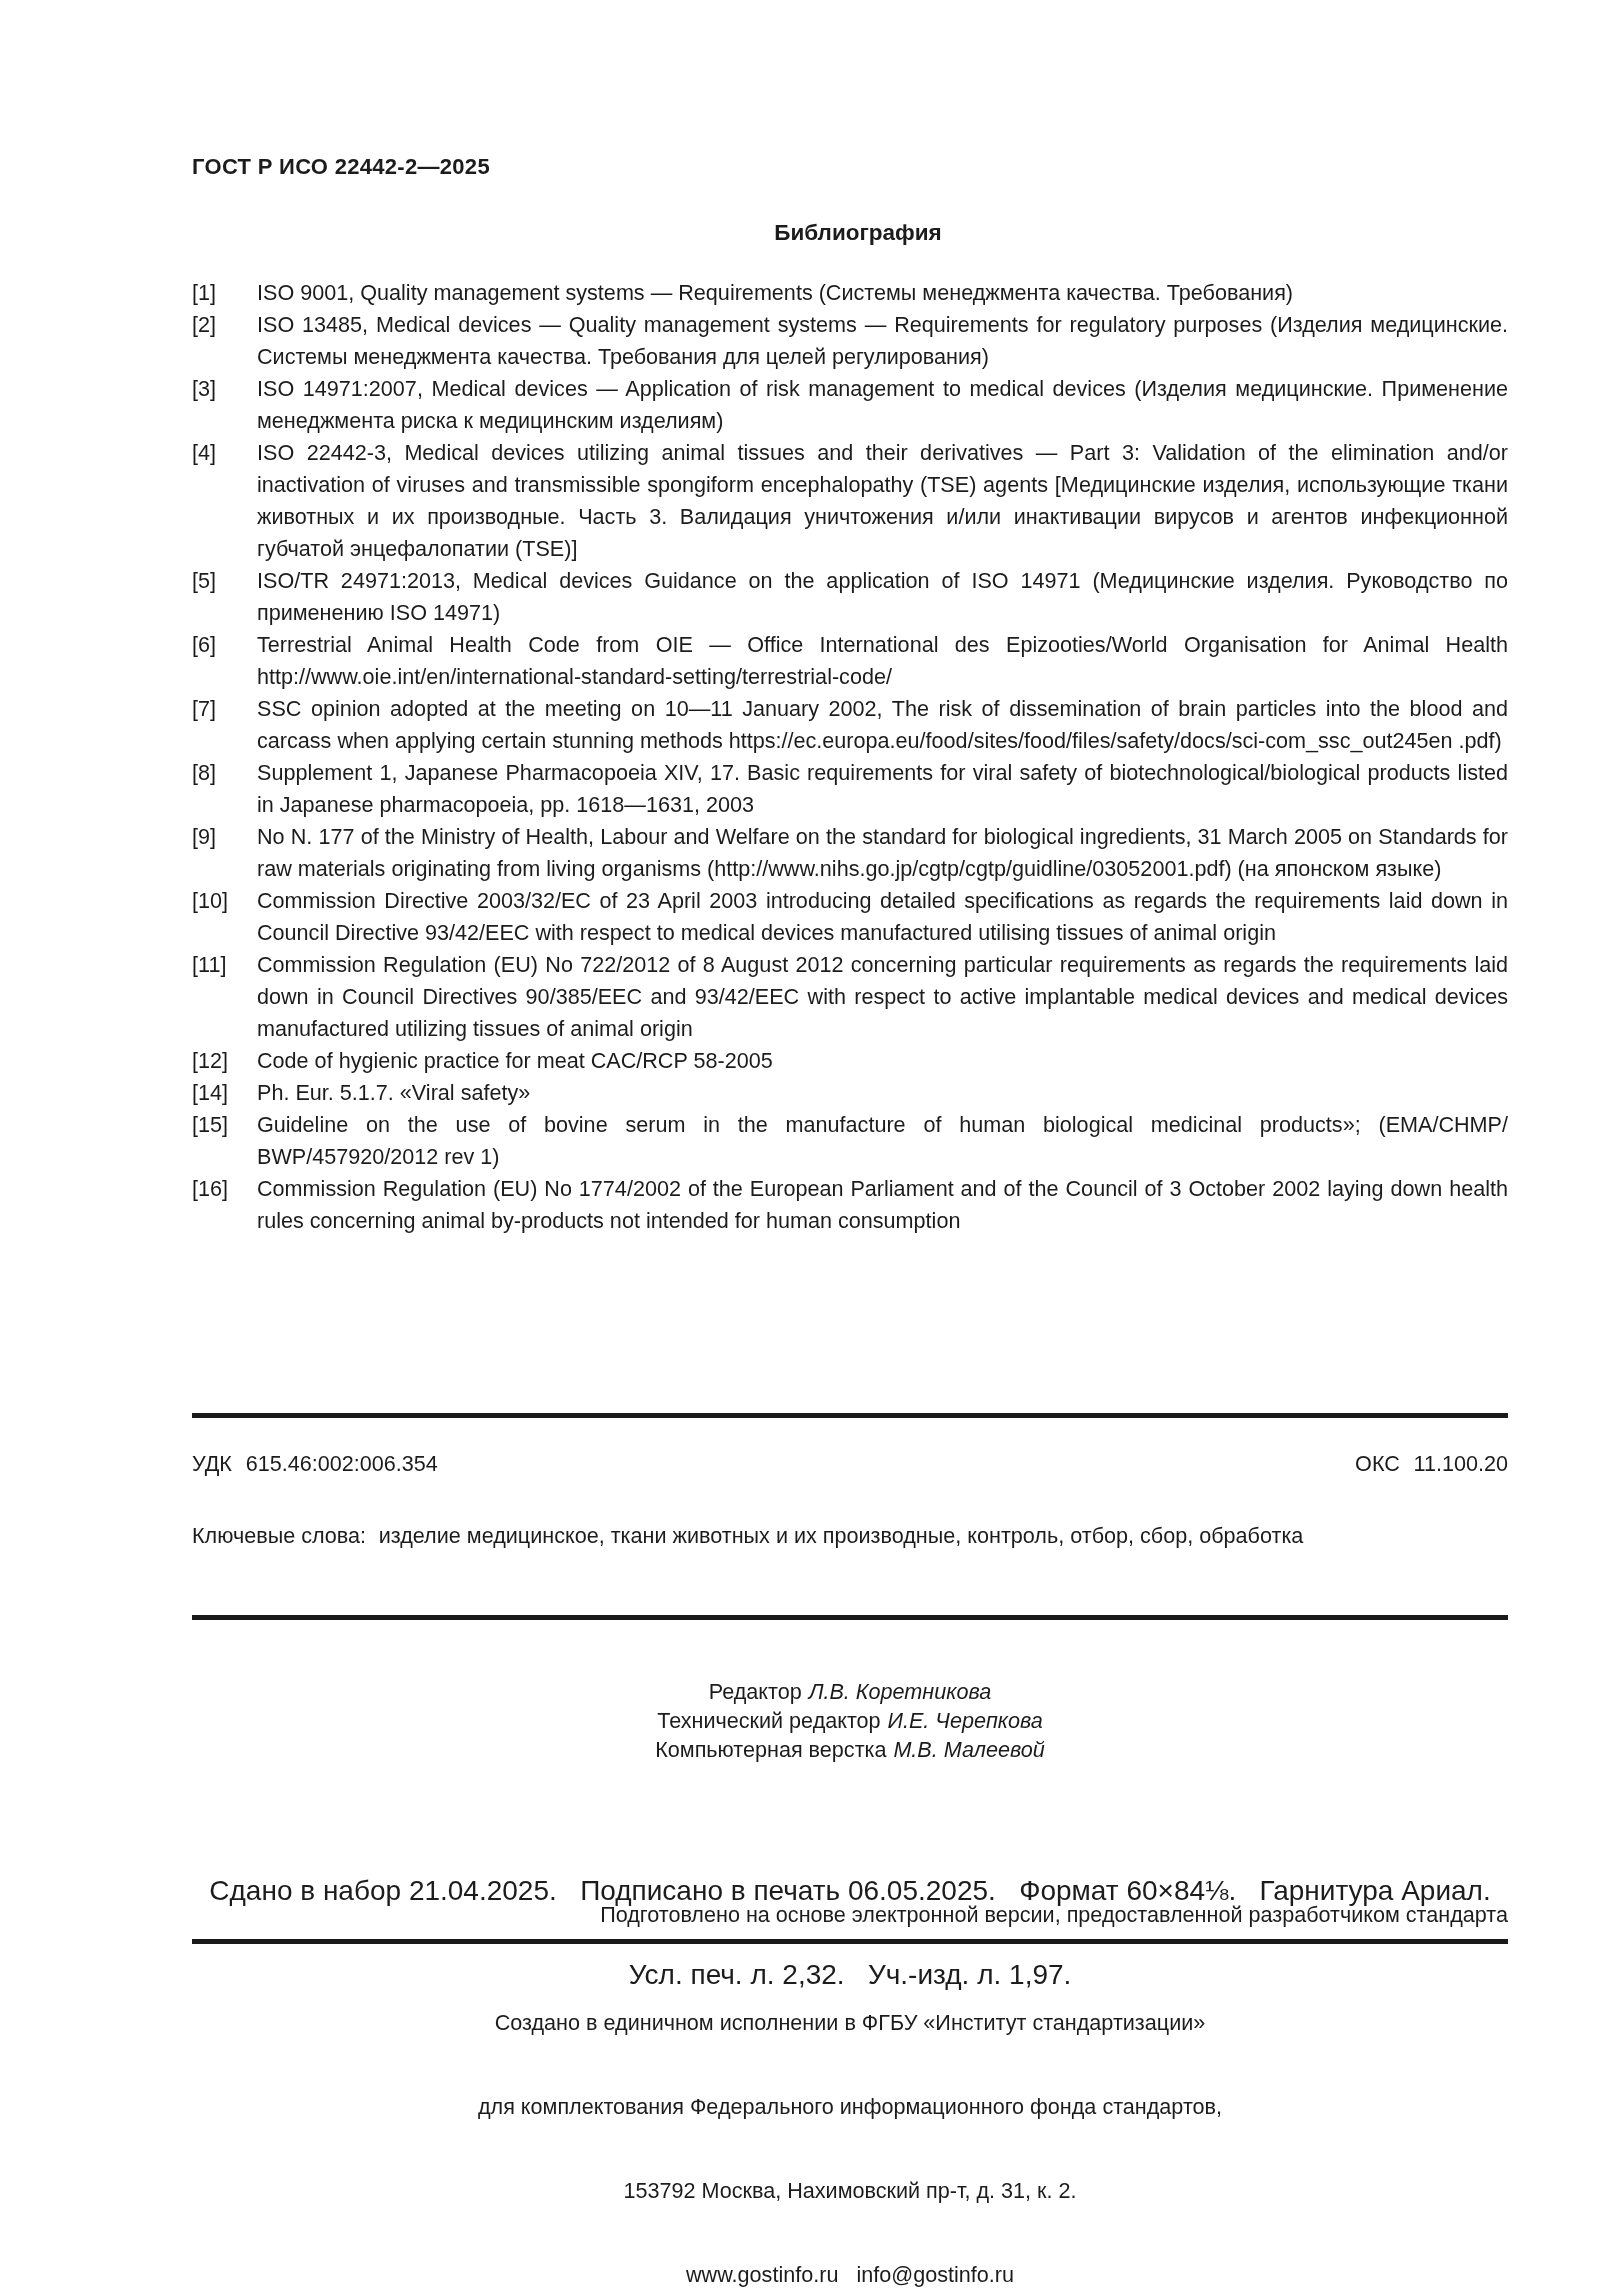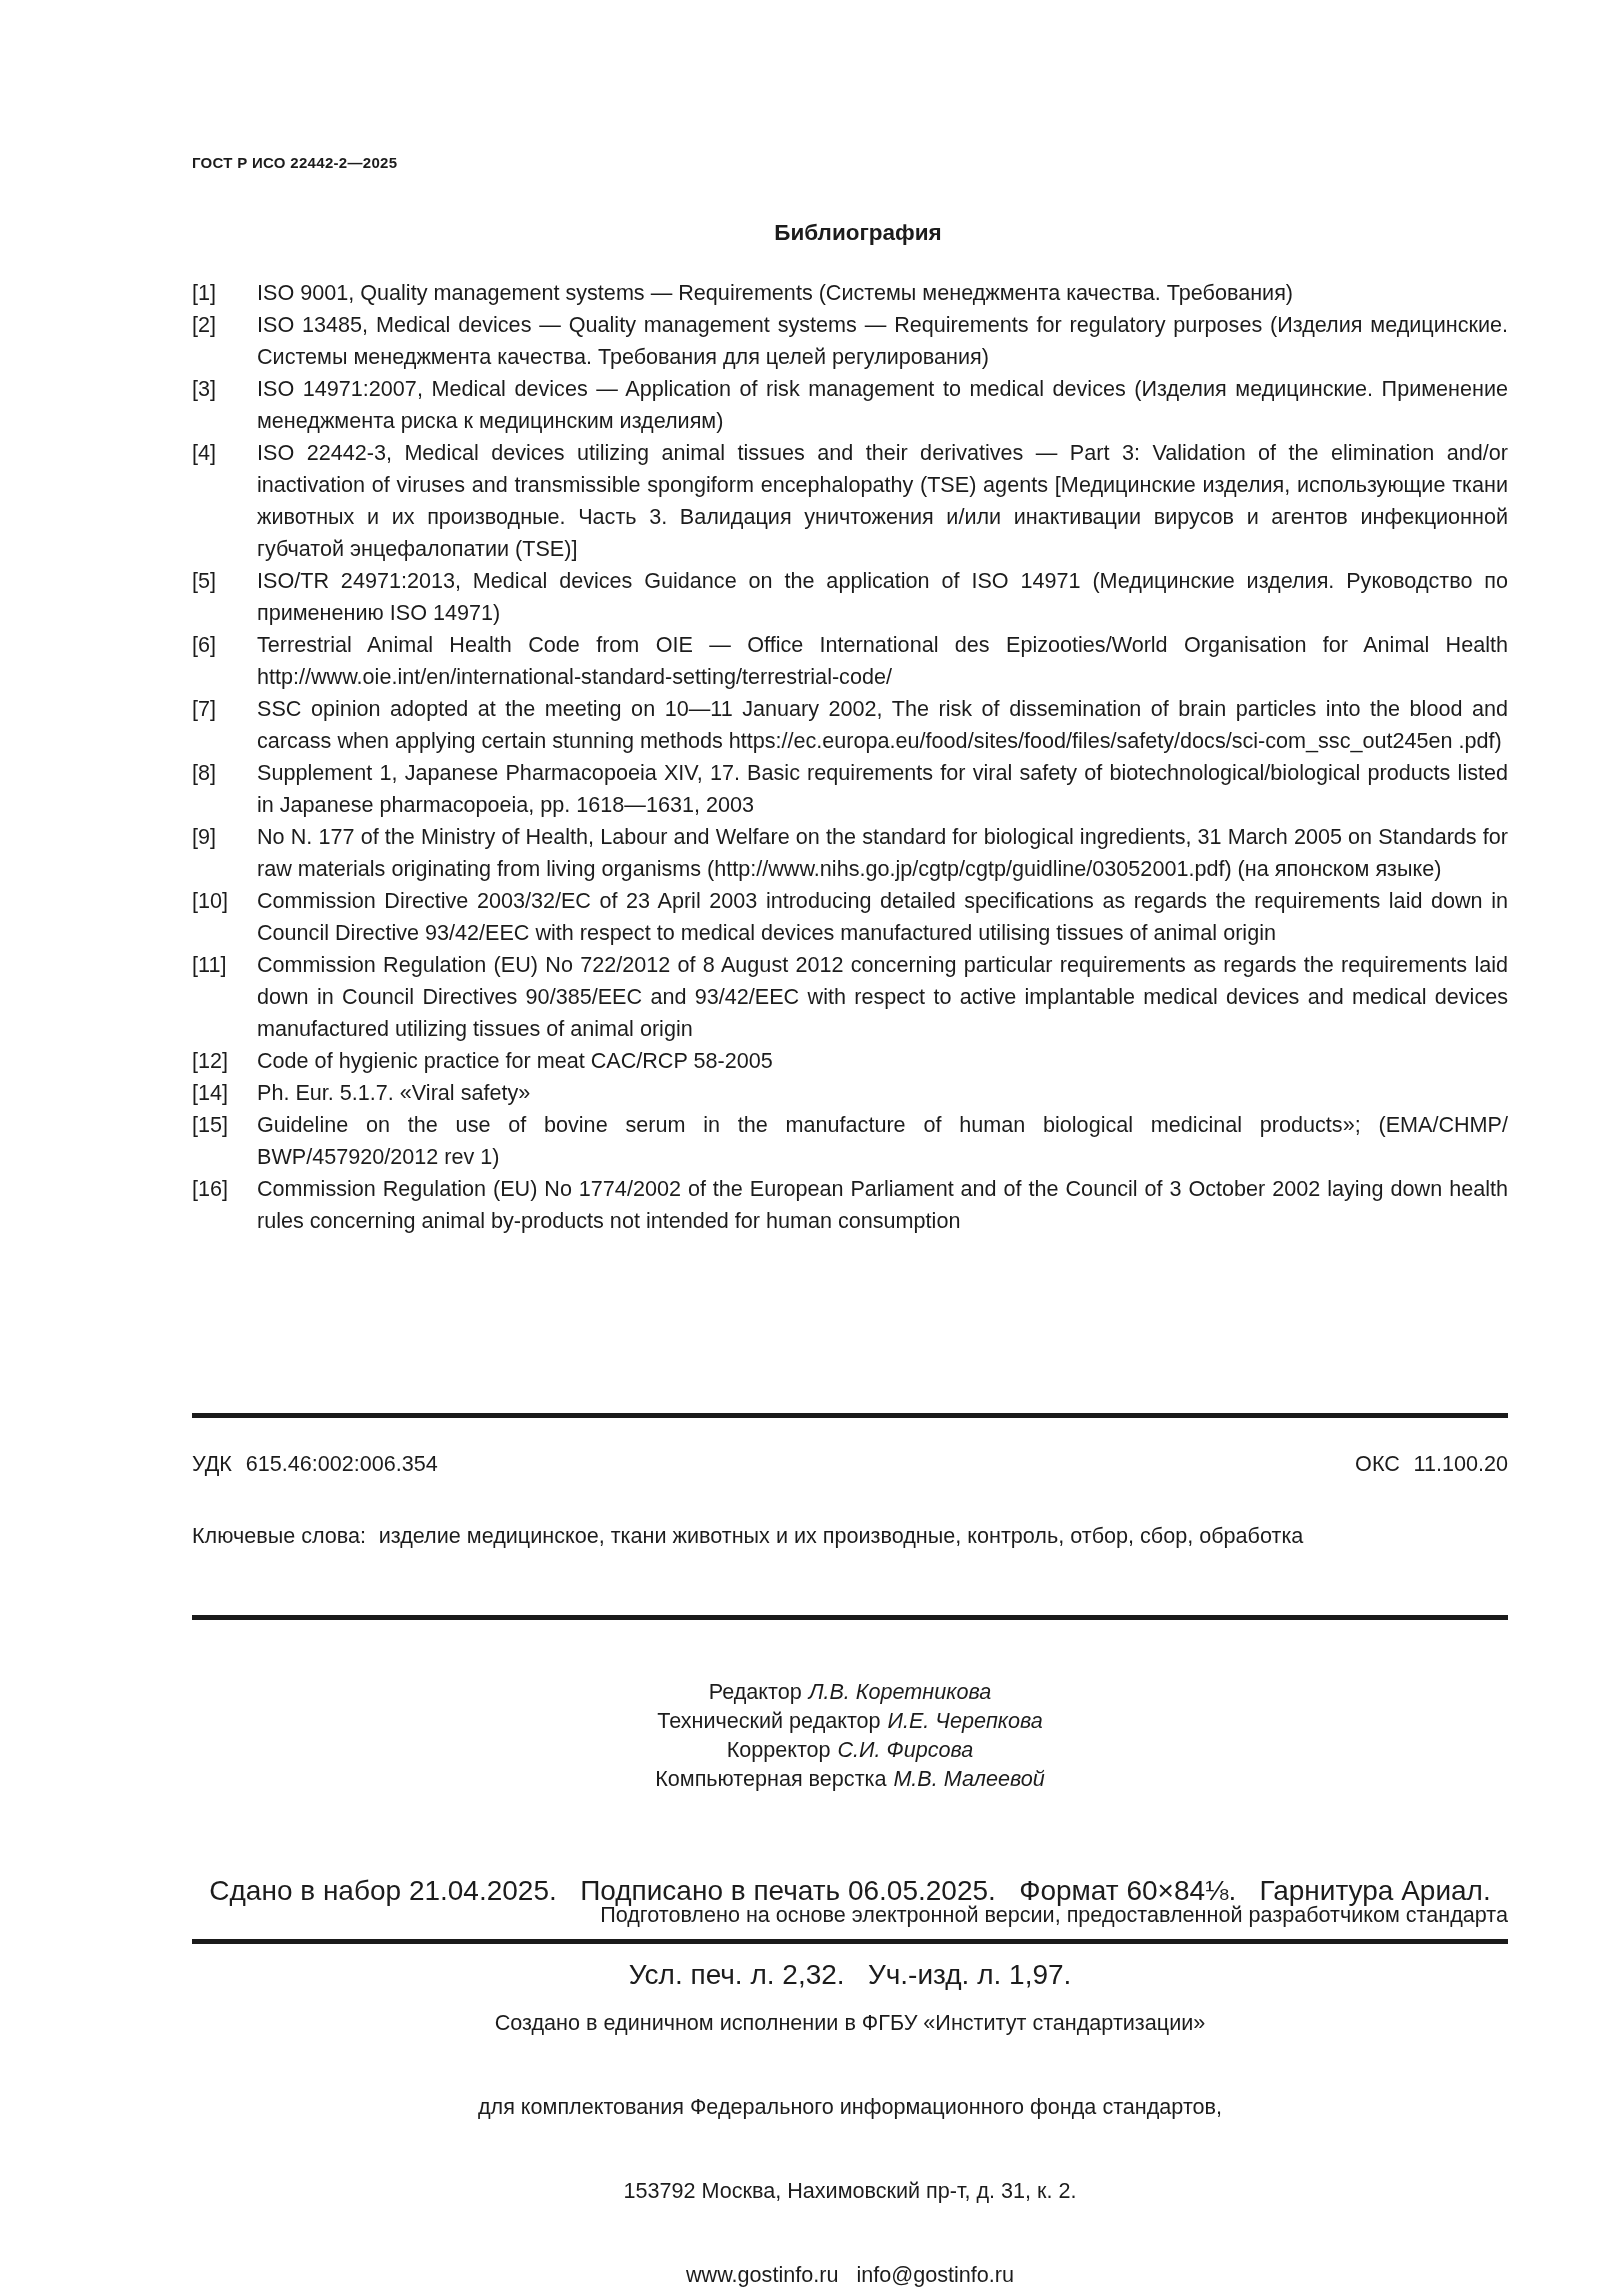--- a/index.html
+++ b/index.html
@@ -8,21 +8,21 @@
     width: 1621px;
     height: 2293px;
     background: #ffffff;
     font-family: "Liberation Sans", "DejaVu Sans", sans-serif;
     color: #1c1c1c;
     overflow: hidden;
   }
   .doc-header {
     position: absolute;
     left: 192px; top: 154px;
-    font-size: 15px;
+    font-size: 22px;
     font-weight: bold;
     letter-spacing: 0.3px;
     white-space: nowrap;
   }
   .section-title {
     position: absolute;
     left: 200px; top: 220px;
     width: 1316px;
     text-align: center;
     font-size: 22.5px;
@@ -192,21 +192,20 @@
 
   <div class="keywords">
     <span class="kw-label">Ключевые слова:</span><span>изделие медицинское, ткани животных и их производные, контроль, отбор, сбор, об­работка</span>
   </div>
 
   <div class="rule rule-2"></div>
 
   <div class="staff-block">
     <div><span class="staff-role">Редактор</span><span class="i">Л.В. Коретникова</span></div>
     <div><span class="staff-role">Технический редактор</span><span class="i">И.Е. Черепкова</span></div>
-    <div><span class="staff-role">Корректор</span><span class="i">С.И. Фирсова</span></div>
     <div><span class="staff-role">Компьютерная верстка</span><span class="i">М.В. Малеевой</span></div>
   </div>
 
   <div class="imprint">
     <div>Сдано в набор 21.04.2025.   Подписано в печать 06.05.2025.   Формат 60×84⅛.   Гарнитура Ариал.</div>
     <div>Усл. печ. л. 2,32.   Уч.-изд. л. 1,97.</div>
   </div>
 
   <div class="prepared-note">Подготовлено на основе электронной версии, предоставленной разработчиком стандарта</div>
 

